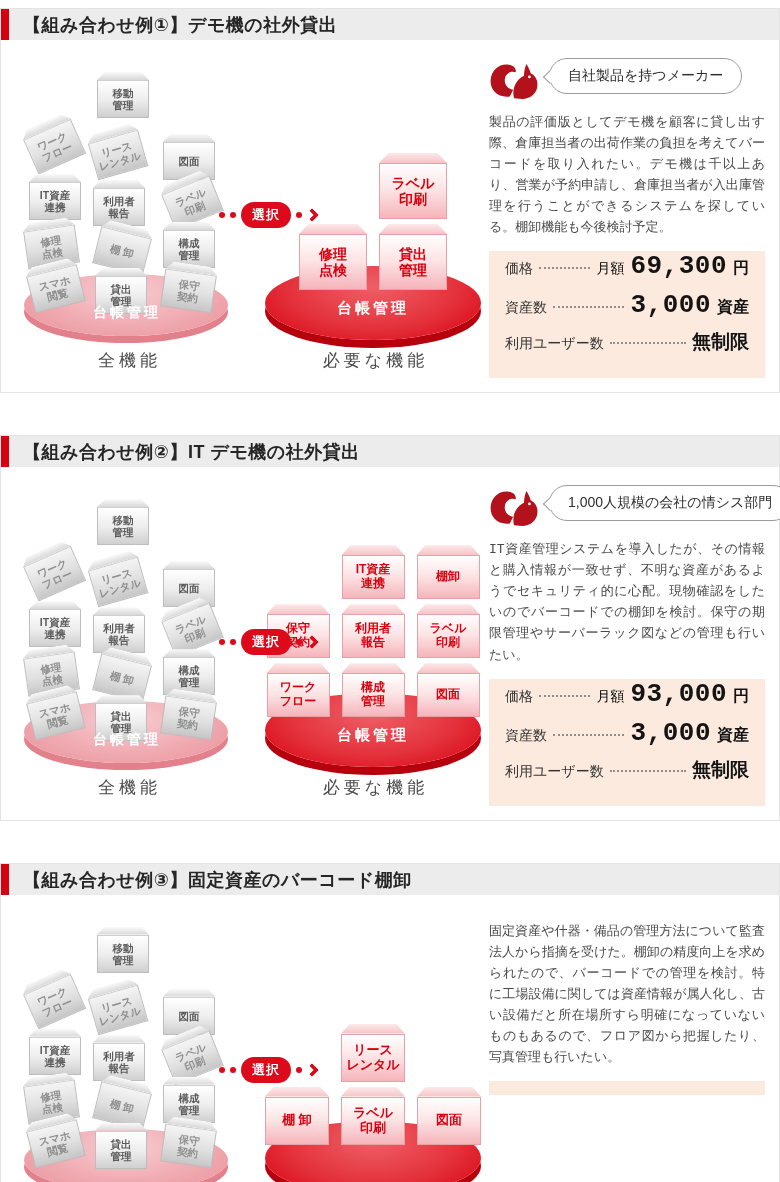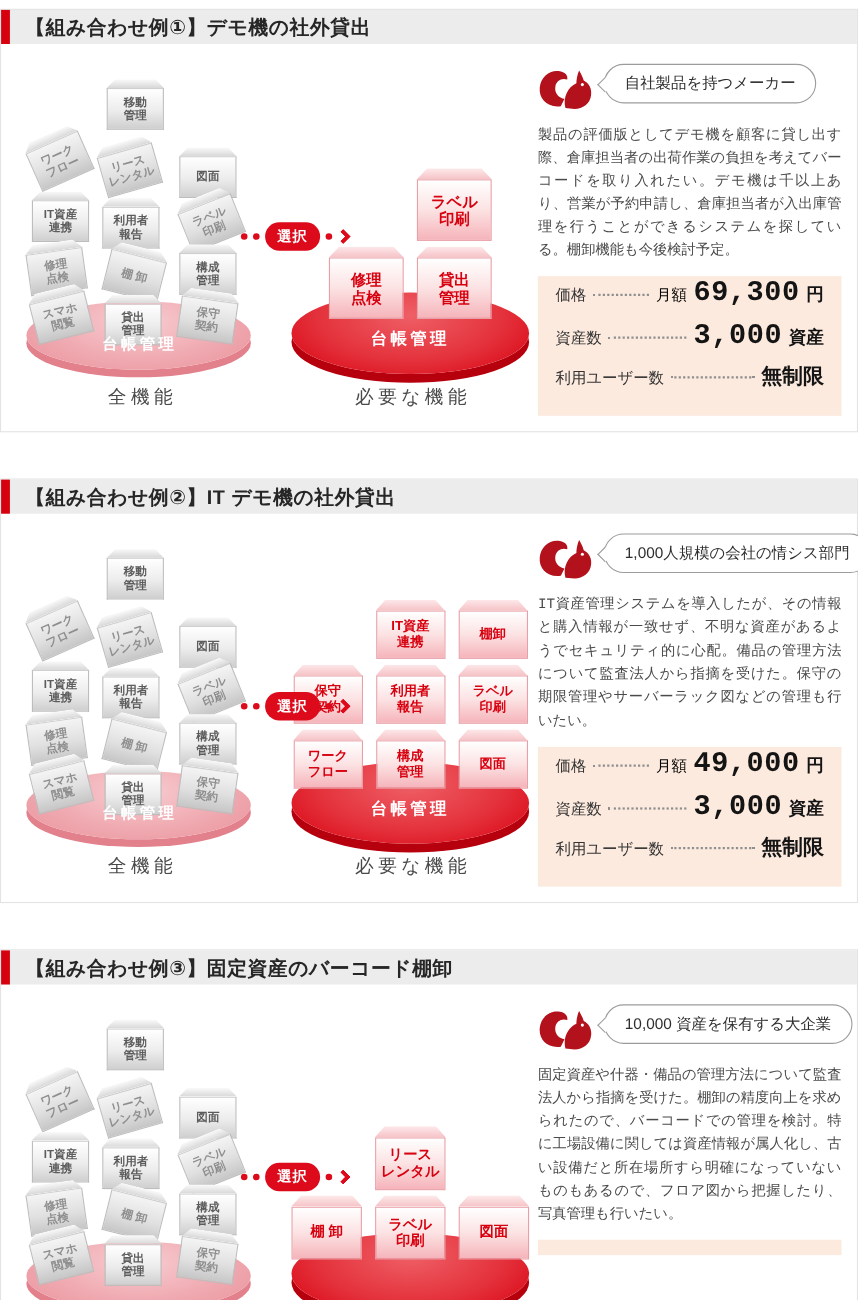--- a/index.html
+++ b/index.html
@@ -438,27 +438,27 @@
       </div>
       <aside class="info">
         <div class="persona">
           <svg class="squirrel" viewBox="0 0 60 54" xmlns="http://www.w3.org/2000/svg">
             <path fill="#b3121c" d="M25,48 C10,50 1,40 2,28 C3,16 13,8 24,10 C30,11 33,15 32,19 C26,17 20,20 19,27 C18,34 23,39 29,40 Z"></path>
             <path fill="#b3121c" d="M30,50 C27,38 33,27 42,23 C42,19 43,13 45,9 C47,13 49,16 50,20 C56,23 59,29 58,36 C57,45 49,51 40,51 Z"></path>
             <circle fill="#ffffff" cx="48.5" cy="24.5" r="1.7"></circle>
           </svg>
           <div class="bubble">1,000人規模の会社の情シス部門</div>
         </div>
-        <p class="desc">IT資産管理システムを導入したが、その情報と購入情報が一致せず、不明な資産があるようでセキュリティ的に心配。備品の管理方法について監査法人から指摘を受けた。保守の期限管理やサーバーラック図などの管理も行いたい。</p>
+        <p class="desc">IT資産管理システムを導入したが、その情報と購入情報が一致せず、不明な資産があるようでセキュリティ的に心配。現物確認をしたいのでバーコードでの棚卸を検討。保守の期限管理やサーバーラック図などの管理も行いたい。</p>
         <div class="price-box">
             <div class="price-row">
               <span class="p-label">価格</span>
               <span class="p-leader"></span>
               <span class="p-prefix">月額</span>
-              <span class="p-value num">49,000</span>
+              <span class="p-value num">93,000</span>
               <span class="p-unit">円</span>
             </div>
             <div class="price-row">
               <span class="p-label">資産数</span>
               <span class="p-leader"></span>
               <span class="p-value num">3,000</span>
               <span class="p-unit">資産</span>
             </div>
             <div class="price-row">
               <span class="p-label">利用ユーザー数</span>
@@ -578,26 +578,18 @@
                 <div class="rcube">
                   <div class="rlid"></div>
                   <div class="rface">図面</div>
                 </div>
               </div>
             </div>
 
         </div>
       </div>
       <aside class="info">
-        <div class="persona">
-          <svg class="squirrel" viewBox="0 0 60 54" xmlns="http://www.w3.org/2000/svg">
-            <path fill="#b3121c" d="M25,48 C10,50 1,40 2,28 C3,16 13,8 24,10 C30,11 33,15 32,19 C26,17 20,20 19,27 C18,34 23,39 29,40 Z"></path>
-            <path fill="#b3121c" d="M30,50 C27,38 33,27 42,23 C42,19 43,13 45,9 C47,13 49,16 50,20 C56,23 59,29 58,36 C57,45 49,51 40,51 Z"></path>
-            <circle fill="#ffffff" cx="48.5" cy="24.5" r="1.7"></circle>
-          </svg>
-          <div class="bubble">10,000 資産を保有する大企業</div>
-        </div>
         <p class="desc">固定資産や什器・備品の管理方法について監査法人から指摘を受けた。棚卸の精度向上を求められたので、バーコードでの管理を検討。特に工場設備に関しては資産情報が属人化し、古い設備だと所在場所すら明確になっていないものもあるので、フロア図から把握したり、写真管理も行いたい。</p>
         <div class="price-box"></div>
       </aside>
     </div>
   </section>
 </div>
 
 </body></html>

